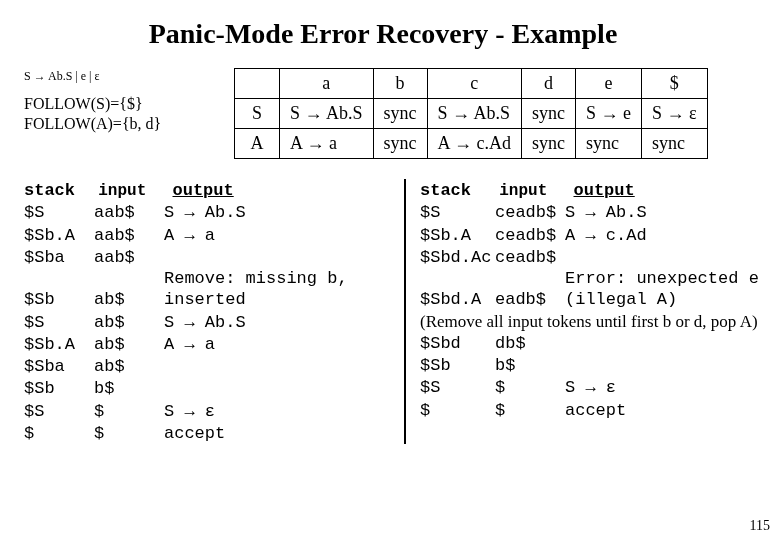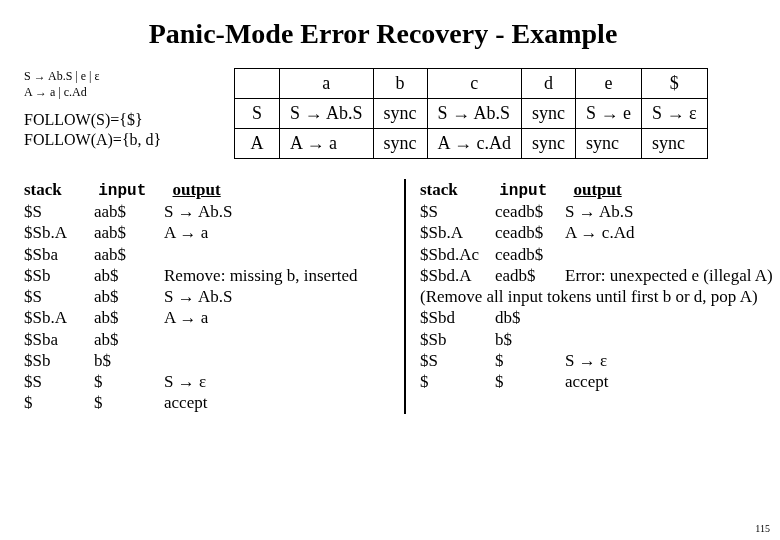--- a/index.html
+++ b/index.html
@@ -61,47 +61,46 @@
     display: flex;
     margin-top: 20px;
     font-size: 17px;
     line-height: 1.25;
   }
   .trace {
     flex: 0 0 auto;
   }
   .trace.left  { width: 370px; padding-right: 10px; border-right: 2px solid #000; }
   .trace.right { padding-left: 14px; }
-  .trace .hdr span, .trace .row span { display: inline-block; }
+  .trace .hdr span, .trace .row span { display: inline-block; font-family: Liberation Mono, monospace; }
   .col-stack  { width: 70px; }
   .col-input  { width: 70px; }
   .col-output { width: 220px; }
   .r-col-stack  { width: 75px; }
   .r-col-input  { width: 70px; }
   .r-col-output { width: 230px; }
   .mono { font-family: "Courier New", Courier, monospace; font-size: 16px; }
   .pagenum {
     position: absolute;
     right: 10px;
     bottom: 6px;
-    font-size: 10px;
+    font-size: 14px;
   }
 </style>
 </head>
 <body>
 
 <div class="slide">
 
   <h1 class="title">Panic-Mode Error Recovery - Example</h1>
 
   <div class="top-row">
     <div>
       <div class="grammar-block">
         <div>S → Ab.S  |  e  |  ε</div>
-        <div>A → a  |  c.Ad</div>
       </div>
       <div class="follow-block">
         <div>FOLLOW(S)={$}</div>
         <div>FOLLOW(A)={b, d}</div>
       </div>
     </div>
 
     <table class="ptab">
       <tbody>
           <tr>

